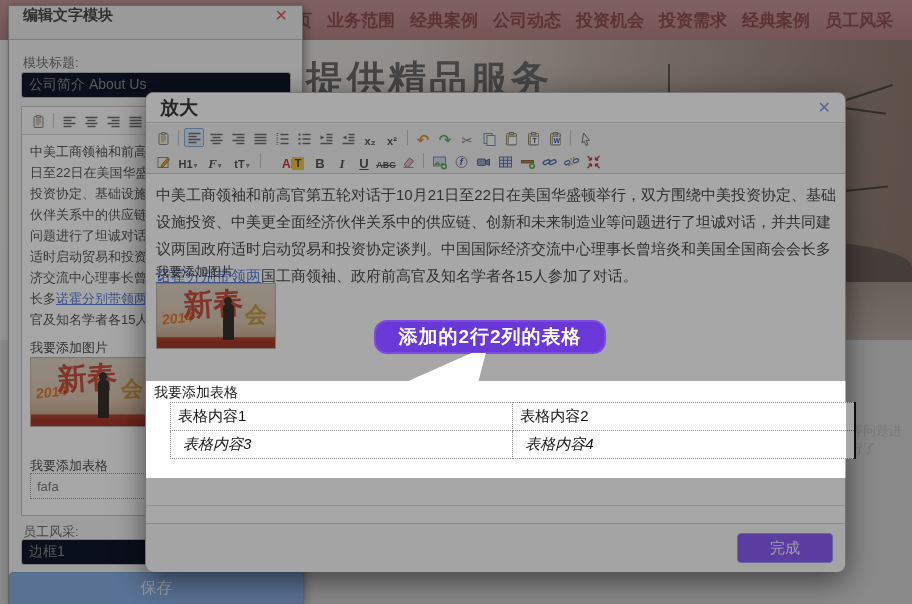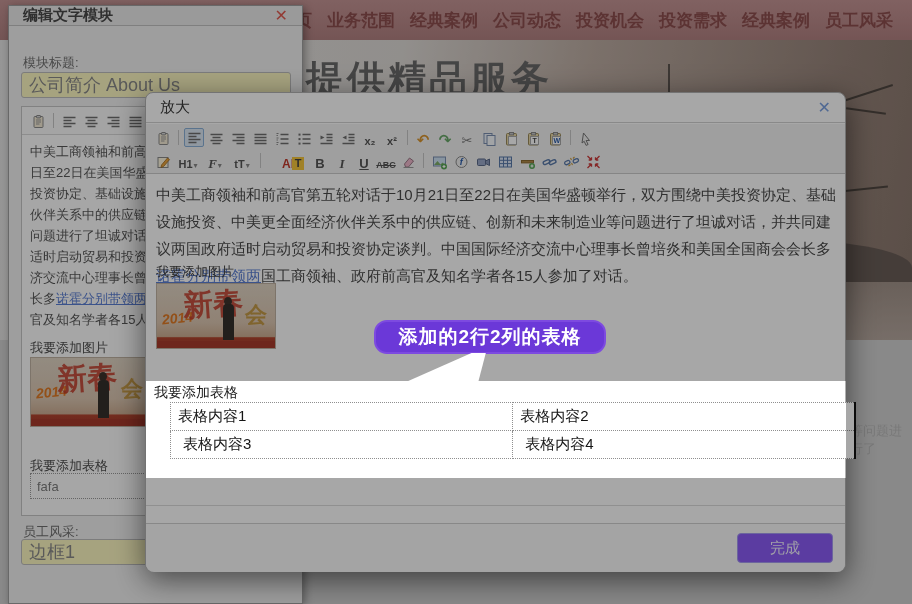--- a/index.html
+++ b/index.html
@@ -25,27 +25,27 @@
   .mountain { position:absolute; right:0; top:200px; width:430px; height:46px;
     background:#6a5e58; border-radius:60% 30% 0 0 / 100% 60% 0 0; }
   .water { position:absolute; left:430px; top:242px; right:0; height:58px;
     background:linear-gradient(#a2938a,#b6a89f); }
   .page-content { position:absolute; left:0; top:340px; width:912px; bottom:0; background:#d2d2d2; z-index:0; }
   .bg-faint-text { position:absolute; left:850px; top:82px; font-size:13px; color:#b9b9b9; }
 
   
   .panel { position:absolute; left:8px; top:5px; width:295px; height:599px; z-index:10;
     background:#f2f2f2; border:1px solid #9f9f9f; box-shadow:2px 2px 8px rgba(0,0,0,.35); }
-  .p-header { position:absolute; left:0; top:0; right:0; height:20px; background:#ececec;
-    border-bottom:1px solid #c2c2c2; display:flex; align-items:center; padding:0 14px; }
+  .p-header { position:absolute; left:0; top:0; right:0; height:34px; background:#ececec;
+    border-bottom:1px solid #c2c2c2; display:flex; align-items:flex-start; padding:0 14px; }
   .p-title { font-size:15px; font-weight:bold; color:#4a4a4a; flex:1; }
   .p-close { color:#e05a50; font-size:16px; font-weight:bold; cursor:pointer; }
   .p-label { position:absolute; left:14px; font-size:13px; color:#6f6f6f; }
-  .p-input { position:absolute; left:12px; width:270px; height:26px; background:#fef9c3;
-    border:1px solid #bdbdbd; border-radius:3px; font-size:18px; color:#8a8a8a; padding:0 7px;
+  .p-input { position:absolute; left:12px; width:270px; height:26px; background:#0f172a;
+    border:1px solid #bdbdbd; border-radius:3px; font-size:14px; color:#8a8a8a; padding:0 7px;
     font-family:"Liberation Sans",sans-serif; }
   .p-editor { position:absolute; left:12px; top:100px; width:270px; height:410px;
     background:#fdfdfd; border:1px solid #c6c6c6; }
   .p-toolbar { position:absolute; left:0; top:0; right:0; height:28px; border-bottom:1px solid #d8d8d8;
     display:flex; align-items:center; padding-left:5px; background:#fafafa; }
   .p-text { position:absolute; left:8px; top:34px; right:8px; font-size:13px; line-height:21px; color:#585858; }
   .p-imglabel { position:absolute; left:8px; top:232px; font-size:13px; color:#4f4f4f; }
   .p-photo { position:absolute; left:8px; top:250px; width:122px; height:70px; }
   .p-tablelabel { position:absolute; left:8px; top:350px; font-size:13px; color:#4f4f4f; }
   .p-cell { position:absolute; left:8px; top:366px; right:8px; height:26px; border:1px dotted #9a9a9a;
@@ -68,35 +68,35 @@
     border-radius:4px 4px 0 0; }
   .ph-head { position:absolute; left:56.5%; top:20%; width:8px; height:9px; background:#3d332c; border-radius:50%; }
   .ph-strip { position:absolute; left:0; bottom:0; width:100%; height:7px; background:#a83a2c; }
 
   
   .modal { position:absolute; left:145px; top:92px; width:701px; height:480px; z-index:20;
     background:#ffffff; border:1px solid #b0b0b0; border-radius:8px;
     box-shadow:0 8px 30px rgba(0,0,0,.55); }
   .m-header { position:absolute; left:0; top:0; right:0; height:30px; border-bottom:1px solid #d2d2d2;
     display:flex; align-items:center; padding:0 14px; }
-  .m-title { font-size:15px; font-weight:normal; color:#3a3a3a; flex:1; }
+  .m-title { font-size:19px; font-weight:bold; color:#3a3a3a; flex:1; }
   .m-close { color:#7aa0e0; font-size:16px; font-weight:bold; cursor:pointer; }
   .m-toolbar { position:absolute; left:0; top:31px; right:0; height:50px; background:#f3f3f3;
     border-bottom:1px solid #cccccc; padding:2px 6px; }
   .tb-row { display:flex; align-items:center; height:23px; }
   .m-para { position:absolute; left:10px; top:88px; width:682px; font-size:15px; line-height:27px; color:#4a4a4a; }
   .ed-link { color:#5b7fd4; text-decoration:underline; cursor:pointer; }
   .m-imglabel { position:absolute; left:10px; top:170px; font-size:13px; color:#3f3f3f; }
   .m-photo { position:absolute; left:10px; top:190px; width:120px; height:66px; }
   .m-tablelabel { position:absolute; left:8px; top:291px; font-size:14px; color:#1d1d1d; }
   .m-table { position:absolute; left:24px; top:309px; width:686px; border-collapse:collapse;
     border:1px dotted #8f8f8f; border-right:2px solid #111; background:#fff; }
   .m-table td { width:50%; height:28px; border:1px dotted #8f8f8f; font-size:15px; color:#151515;
     padding:2px 7px; cursor:text; }
-  .m-table tr + tr td { padding-left:12px; }
+  .m-table tr + tr td { padding-left:12px;font-style:italic; }
   .m-bodyline { position:absolute; left:0; top:412px; right:0; border-top:1px solid #dcdcdc; }
   .m-footer { position:absolute; left:0; top:430px; right:0; height:49px; background:#fbfbfb;
     border-top:1px solid #d0d0d0; border-radius:0 0 8px 8px; }
   .m-done { position:absolute; right:12px; top:9px; width:96px; height:30px; background:#8b5cf6;
     border:1px solid #a59bf2; border-radius:4px; color:#f4f2ff; font-size:15px;
     display:flex; align-items:center; justify-content:center; cursor:pointer; }
 
   
   .tbi { display:inline-flex; align-items:flex-end; justify-content:center; width:20px; height:19px;
     margin:0 1px; border-radius:2px; cursor:pointer; flex:none; }
@@ -197,20 +197,21 @@
       <span class="ph-gold">会</span>
       <span class="ph-head"></span>
       <span class="ph-man"></span>
       <span class="ph-strip"></span>
     </div>
     <div class="p-tablelabel">我要添加表格</div>
     <div class="p-cell">fafa</div>
   </div>
   <span class="p-borderlabel">员工风采:</span>
   <input class="p-input" style="top: 533px;" value="边框1">
+  <div class="p-save">保存</div>
 </div>
 
 <div class="modal">
   <div class="m-header">
     <span class="m-title">放大</span>
     <span class="m-close">✕</span>
   </div>
   <div class="m-toolbar">
     <div class="tb-row">
       <span class="tbi">

